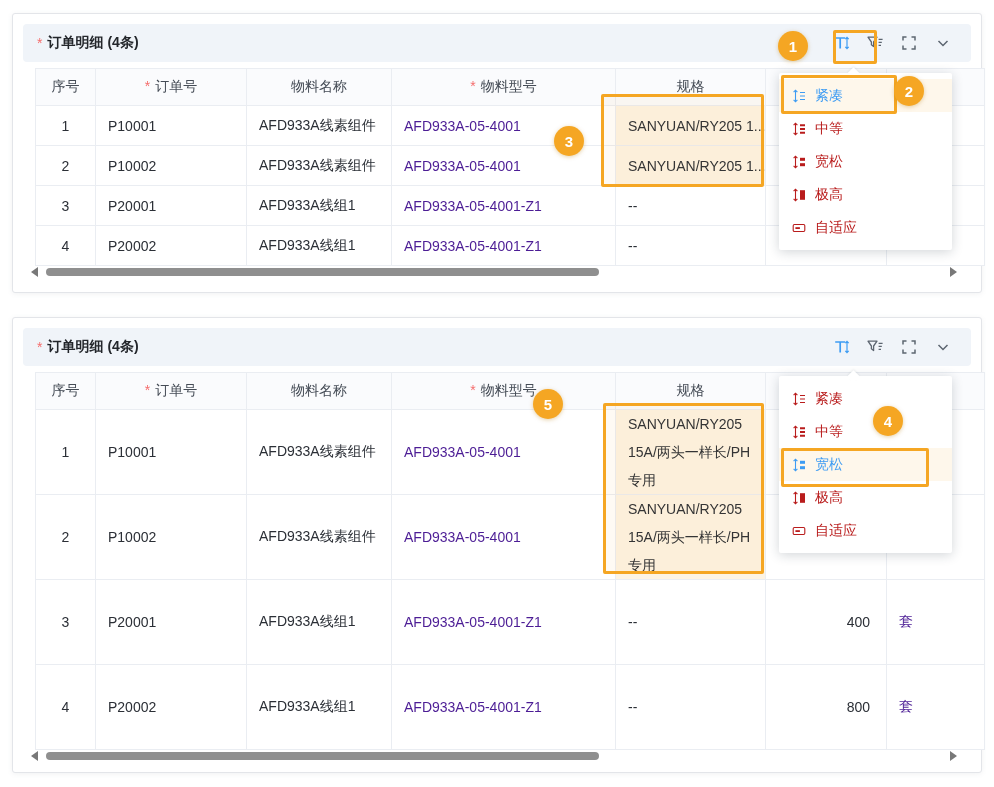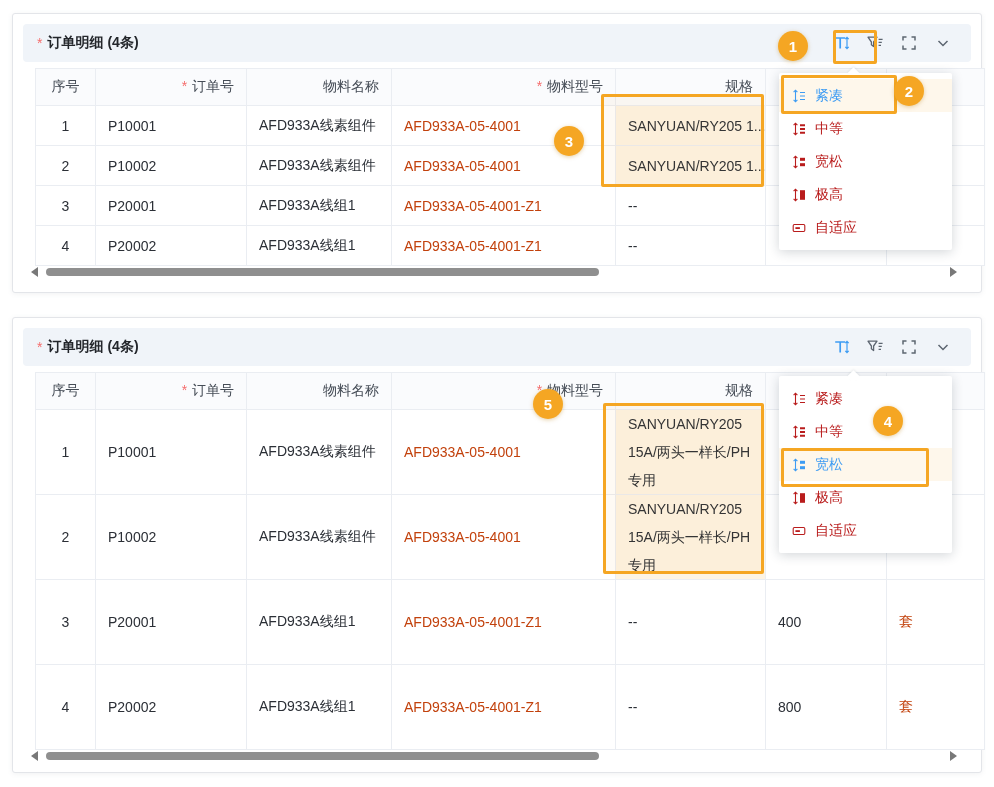--- a/index.html
+++ b/index.html
@@ -14,29 +14,29 @@
         display:flex;align-items:center;justify-content:space-between;padding:0 14px;}
   .panel-title{display:flex;align-items:center;gap:4px;font-size:14px;font-weight:bold;color:#23262b;}
   .req{color:#f56c6c;font-weight:normal;margin-right:1px;}
   .toolbar{display:flex;align-items:center;gap:14px;margin-right:4px;}
   .tool{width:20px;height:20px;display:flex;align-items:center;justify-content:center;color:#5c6570;cursor:pointer;}
   .tool.active{color:#3e9cf3;}
 
   table.grid{position:absolute;left:22px;top:54px;border-collapse:collapse;table-layout:fixed;width:949px;
         font-size:14px;color:#2b2f36;background:#fff;}
   .grid th,.grid td{border:1px solid #eaedf2;padding:0 12px;overflow:hidden;}
-  .grid th{background:#fafbfd;font-weight:normal;color:#454c56;text-align:right;height:36px;}
+  .grid th{background:#fafbfd;font-weight:normal;color:#454c56;text-align:center;height:36px;}
   .card1 .grid td{height:39px;}
   .card2 .grid td{height:84px;}
   .col-seq{text-align:center !important;padding:0 4px !important;}
-  .col-qty{text-align:left;padding-right:16px !important;}
+  .col-qty{text-align:right;padding-right:16px !important;}
   td.cell-spec{white-space:nowrap;}
   .card2 td.cell-spec{white-space:normal;word-break:break-all;line-height:28px;}
   td.cell-hl{background:#fdf4e4;}
-  .link{color:#c2410c;cursor:pointer;}
+  .link{color:#4c1d95;cursor:pointer;}
 
   .scrollbar{position:absolute;left:10px;width:948px;height:12px;}
   .card1 .scrollbar{top:252px;}
   .card2 .scrollbar{top:432px;}
   .sb-thumb{position:absolute;left:23px;top:2px;width:553px;height:8px;background:#8f8f8f;border-radius:4px;cursor:pointer;}
   .sb-left{position:absolute;left:8px;top:1px;width:0;height:0;border-right:7px solid #787878;
         border-top:5px solid transparent;border-bottom:5px solid transparent;cursor:pointer;}
   .sb-right{position:absolute;right:14px;top:1px;width:0;height:0;border-left:7px solid #787878;
         border-top:5px solid transparent;border-bottom:5px solid transparent;cursor:pointer;}
 

